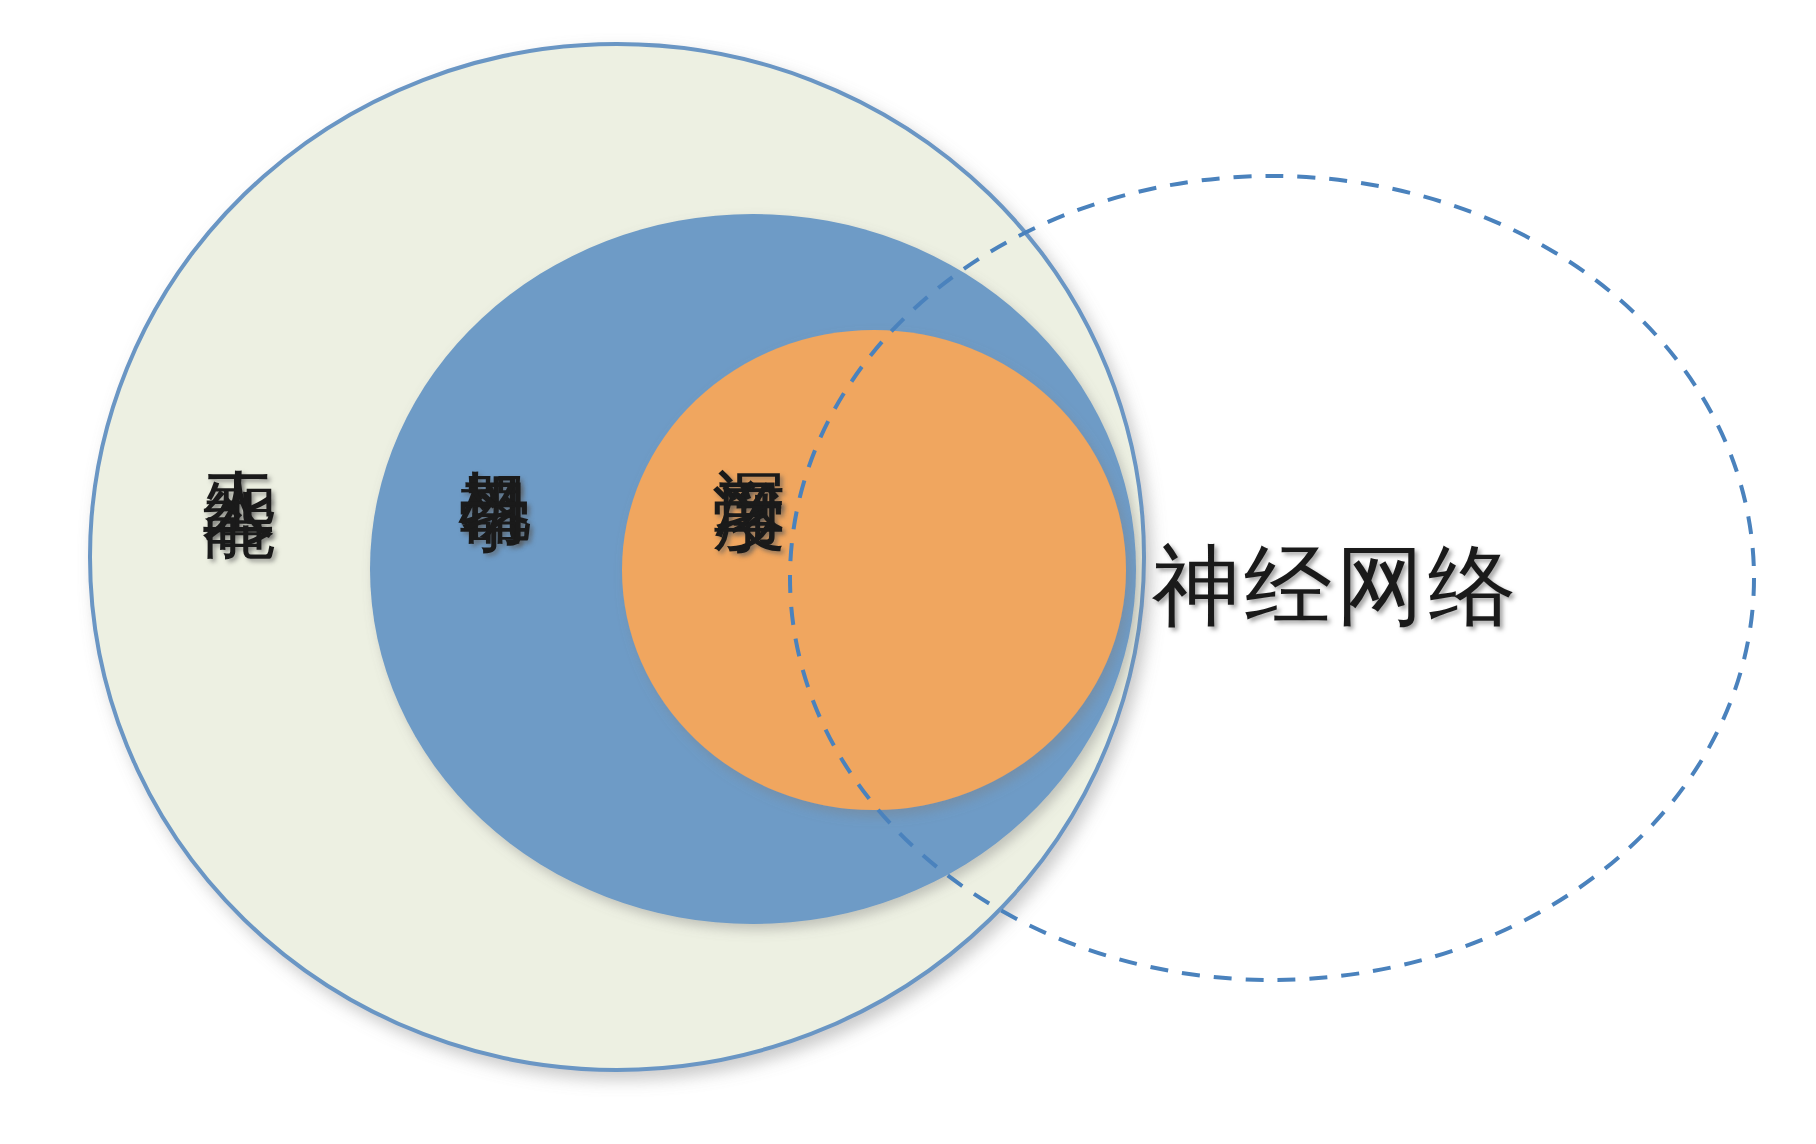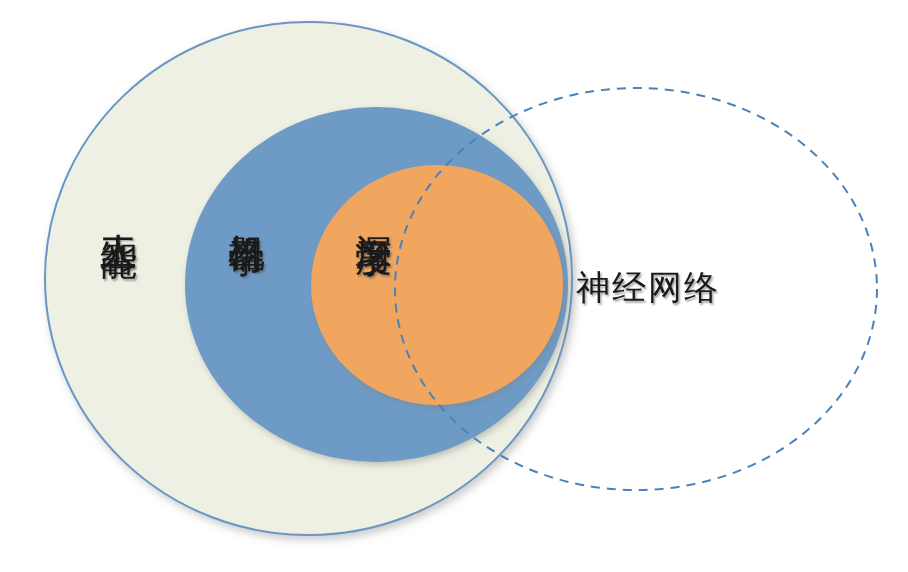--- a/index.html
+++ b/index.html
@@ -35,21 +35,21 @@
     user-select: none;
   }
   .label-vertical {
     writing-mode: vertical-rl;
     text-orientation: upright;
     font-size: 37px;
     line-height: 1.0;
     letter-spacing: 3px;
   }
   .label-horizontal {
-    font-size: 34px;
+    font-size: 44px;
     letter-spacing: 2px;
   }
   #label-ai       { left: 100px; top: 205px; }
   #label-ml       { left: 228px; top: 205px; }
   #label-dl       { left: 355px; top: 205px; }
   #label-nn       { left: 576px; top: 270px; }
 </style>
 </head>
 <body>
 

